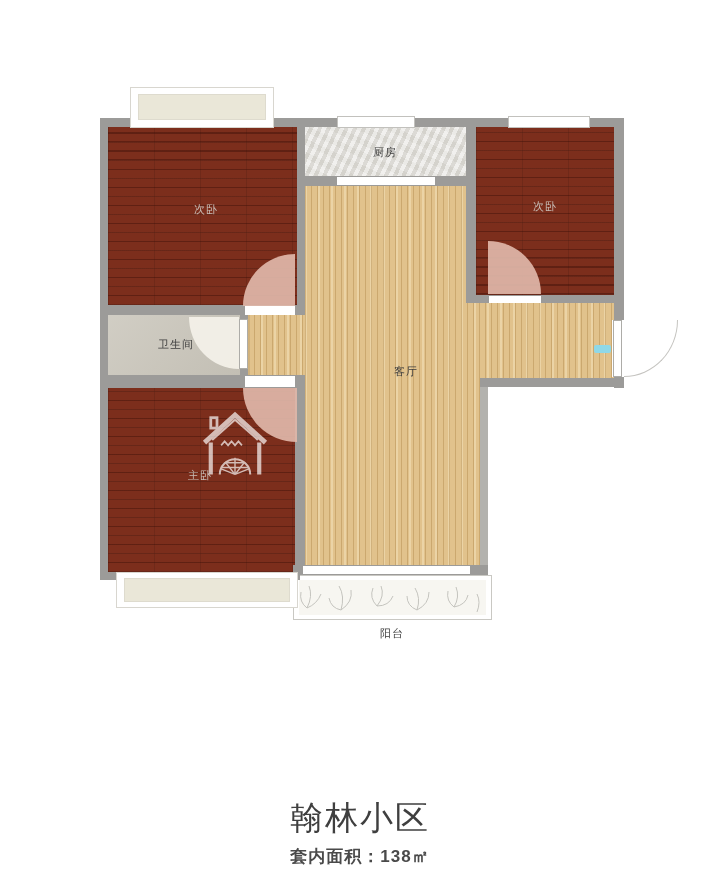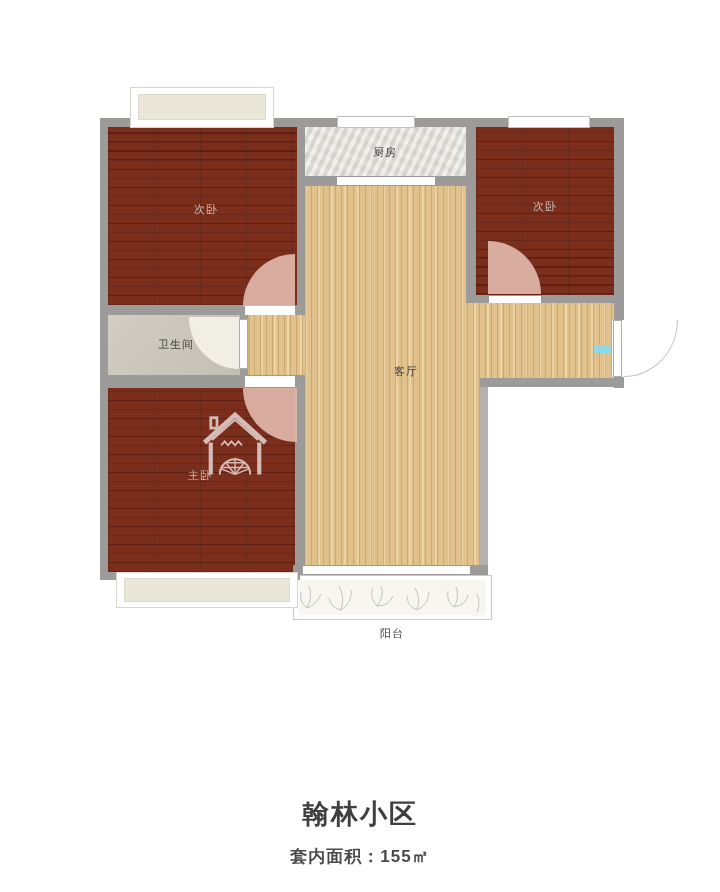--- a/index.html
+++ b/index.html
@@ -68,21 +68,21 @@
     text-shadow:0 0 1px rgba(255,255,255,.25);
   }
   .watermark-icon{position:absolute;z-index:6;opacity:.68;}
 
   
   .entry-marker{position:absolute;z-index:5;background:#8fd8e8;border-radius:2px;}
 
   
   .plan-title{
     position:absolute;left:0;width:100%;text-align:center;z-index:5;
-    font-size:27px;font-weight:bold;color:#3f3f3f;letter-spacing:2px;
+    font-size:33px;font-weight:normal;color:#3f3f3f;letter-spacing:2px;
   }
   .plan-area{
     position:absolute;left:0;width:100%;text-align:center;z-index:5;
     font-size:17px;font-weight:600;color:#4a4a4a;letter-spacing:1px;
   }
 </style>
 </head>
 <body>
 
 <div class="canvas">
@@ -170,15 +170,15 @@
         <path d="M15 50 L15 96 M85 50 L85 96" stroke-width="6"></path>
         <path d="M30 54 l5 -6 5 6 l5 -6 5 6 l5 -6 5 6" stroke-width="2.5"></path>
         <path d="M28 96 A22 22 0 0 1 72 96" stroke-width="3"></path>
         <path d="M50 96 L50 72 M50 96 L36 78 M50 96 L64 78 M50 96 L30 88 M50 96 L70 88" stroke-width="2"></path>
         <path d="M31 86 H69 M35 79 H65" stroke-width="2"></path>
       </g>
     </svg>
   </div>
 
   <div class="plan-title" style="top:796px;">翰林小区</div>
-  <div class="plan-area" style="top:845px;">套内面积：155㎡</div>
+  <div class="plan-area" style="top:845px;">套内面积：138㎡</div>
 
 </div>
 
 </body></html>

